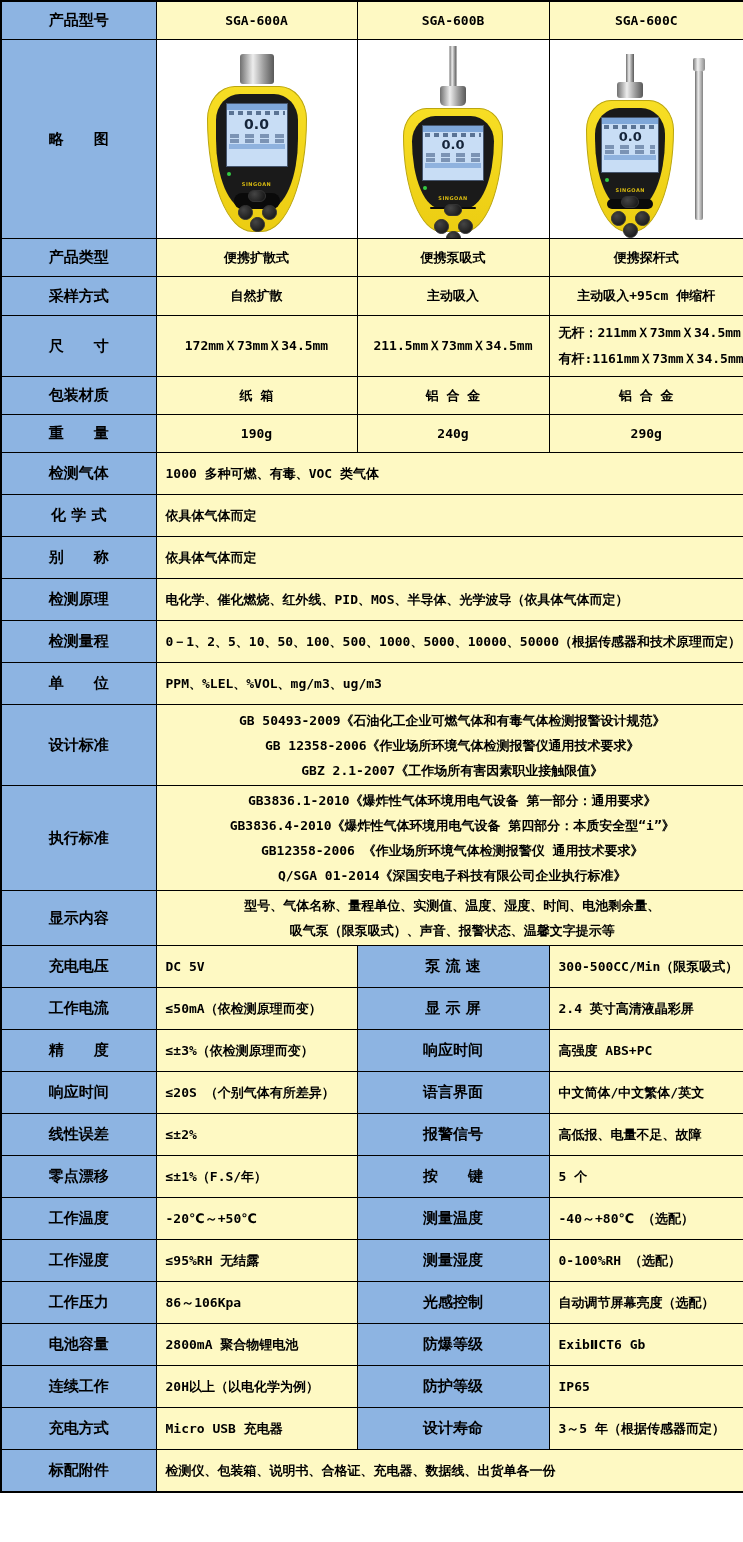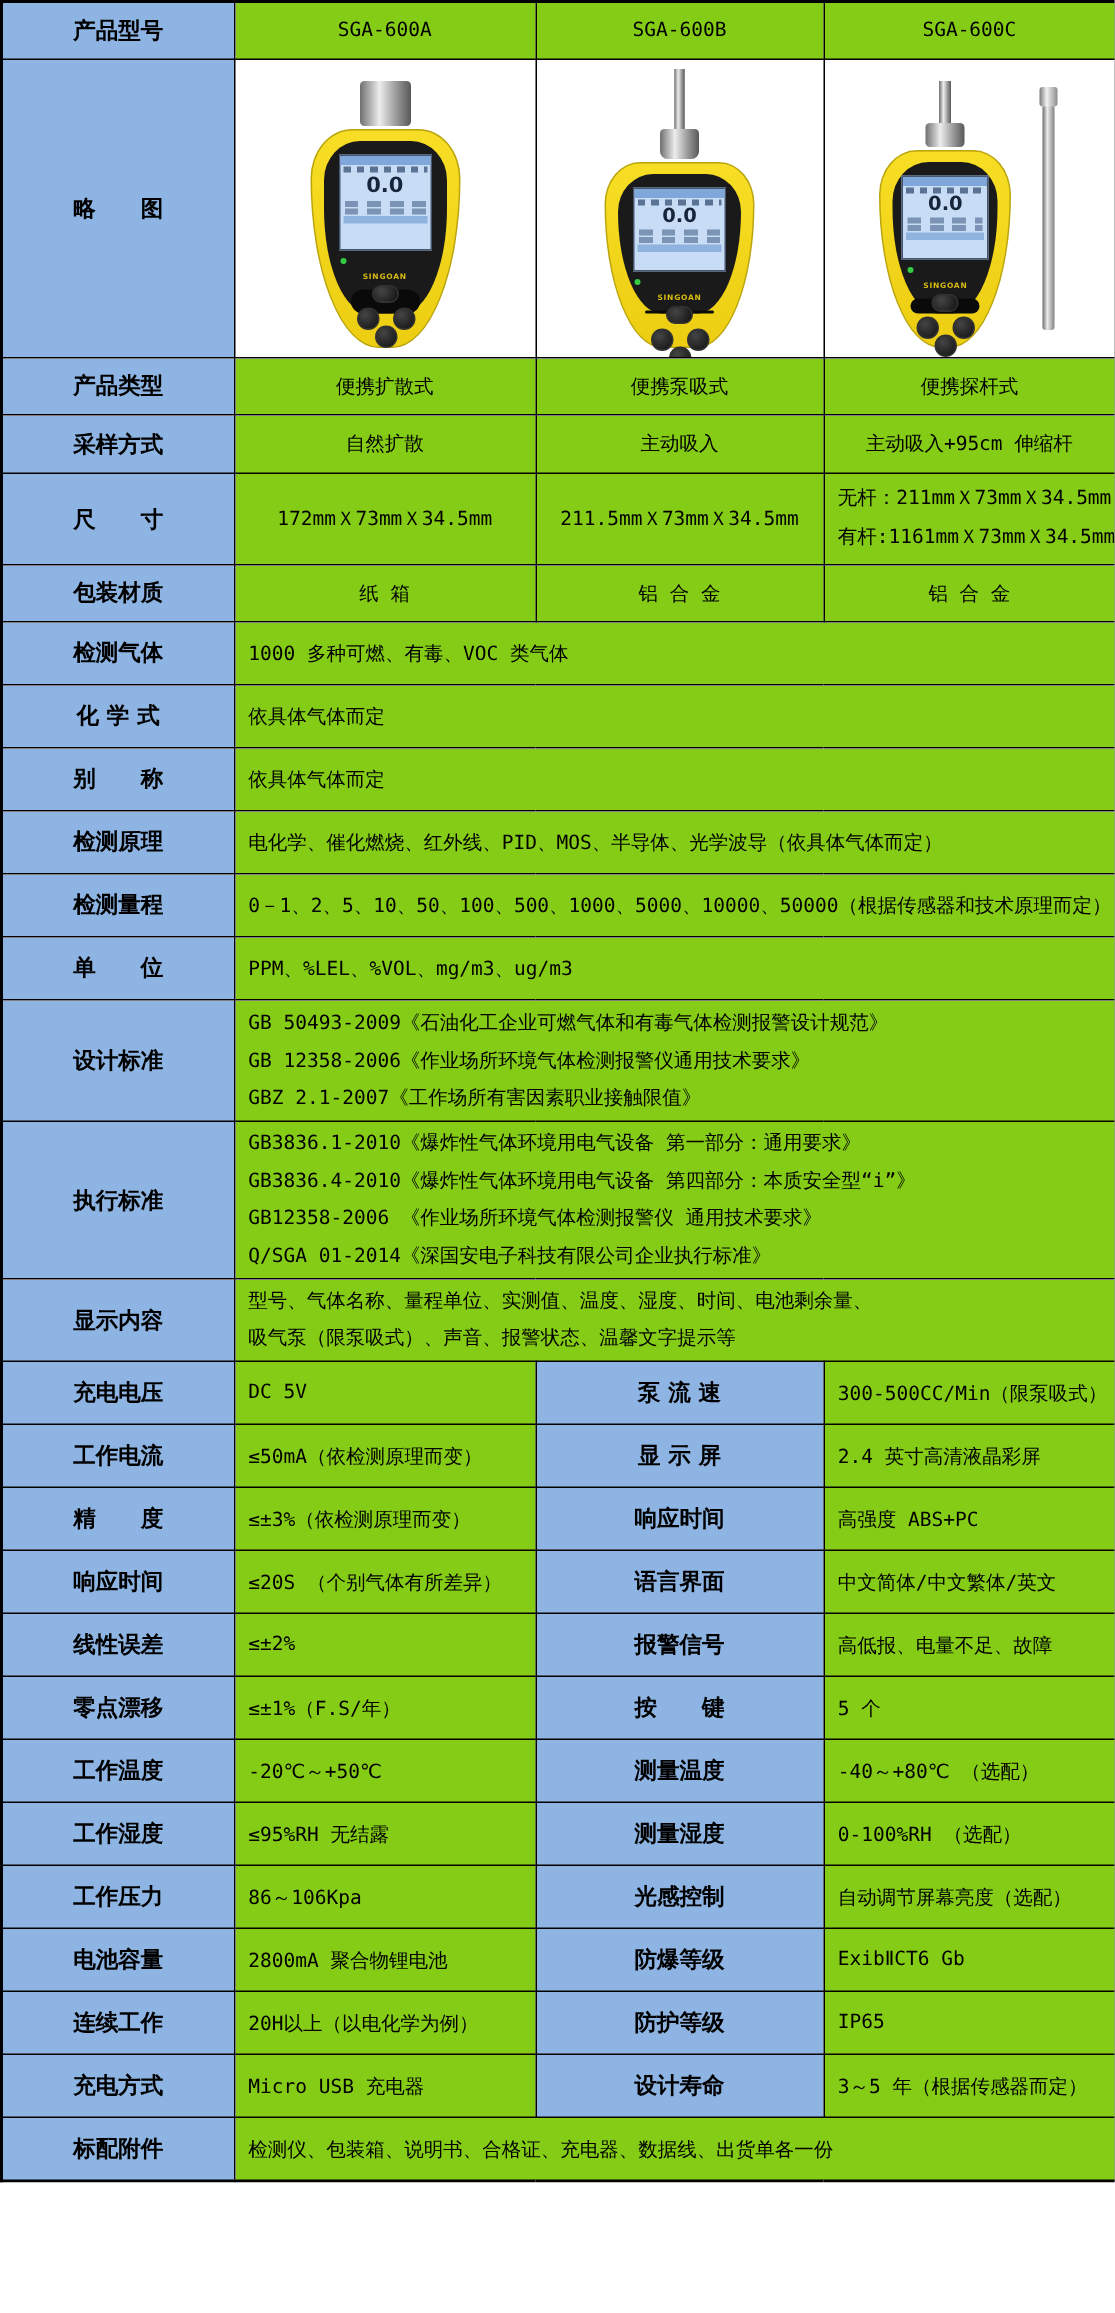--- a/index.html
+++ b/index.html
@@ -1,27 +1,27 @@
 <!DOCTYPE html>
 <html><head>
 <meta charset="utf-8">
 <style>
   html,body{margin:0;padding:0;background:#fff;}
   body{font-family:"DejaVu Sans","Liberation Sans",sans-serif;color:#000;}
   table.spec{border-collapse:collapse;table-layout:fixed;width:743px;border:2px solid #000;}
   td{border:1px solid #000;overflow:hidden;vertical-align:middle;padding:0;}
   col.c1{width:155px;}col.c2{width:201px;}col.c3{width:192px;}col.c4{width:195px;}
   .lbl{background:#8DB4E2;font-weight:bold;font-size:15px;text-align:center;}
-  .val{background:#84cc16;font-size:13px;font-family:"DejaVu Sans Mono","DejaVu Sans",sans-serif;}
+  .val{background:#fef9c3;font-size:13px;font-family:"DejaVu Sans Mono","DejaVu Sans",sans-serif;font-weight:bold;}
   .cen{text-align:center;}
   .lft{text-align:left;padding:2px 4px 2px 9px;}
   .white{background:#fff;}
   .h37{height:37px;}.h38{height:38px;margin-top:12px;}.h56{height:56px;}.h198{height:198px;}
   .h76{height:76px;}.h100{height:100px;}.h50{height:50px;}
-  .line{line-height:25px;white-space:nowrap;}
+  .line{line-height:25px;white-space:nowrap;text-align:center;}
   .line2{line-height:26px;white-space:nowrap;}
   .nowrap{white-space:nowrap;}
 
   
   .devcell{vertical-align:middle;}
   .dev{position:relative;width:130px;height:190px;margin:0 auto;}
   .unit{position:absolute;top:0;bottom:0;left:50%;width:100px;margin-left:-50px;}
   .dev-c .unit{margin-left:-60px;width:88px;}
   .metal{background:linear-gradient(90deg,#6f6f6f,#ededed 38%,#9c9c9c 70%,#585858);}
   .cap-main{position:absolute;top:10px;left:50%;transform:translateX(-50%);width:34px;height:30px;border-radius:3px;}
@@ -181,20 +181,26 @@
       <div class="line2">无杆：211mmＸ73mmＸ34.5mm</div>
       <div class="line2">有杆:1161mmＸ73mmＸ34.5mm</div>
     </td>
   </tr>
   <tr>
     <td class="lbl h37">包装材质</td>
     <td class="val cen h37">纸 箱</td>
     <td class="val cen h37">铝 合 金</td>
     <td class="val cen h37">铝 合 金</td>
   </tr>
+  <tr>
+    <td class="lbl h37">重　　量</td>
+    <td class="val cen h37">190g</td>
+    <td class="val cen h37">240g</td>
+    <td class="val cen h37">290g</td>
+  </tr>
 
   <tr>
     <td class="lbl h37">检测气体</td>
     <td class="val lft h37" colspan="3">1000 多种可燃、有毒、VOC 类气体</td>
   </tr>
   <tr>
     <td class="lbl h37">化 学 式</td>
     <td class="val lft h37" colspan="3">依具体气体而定</td>
   </tr>
   <tr>

